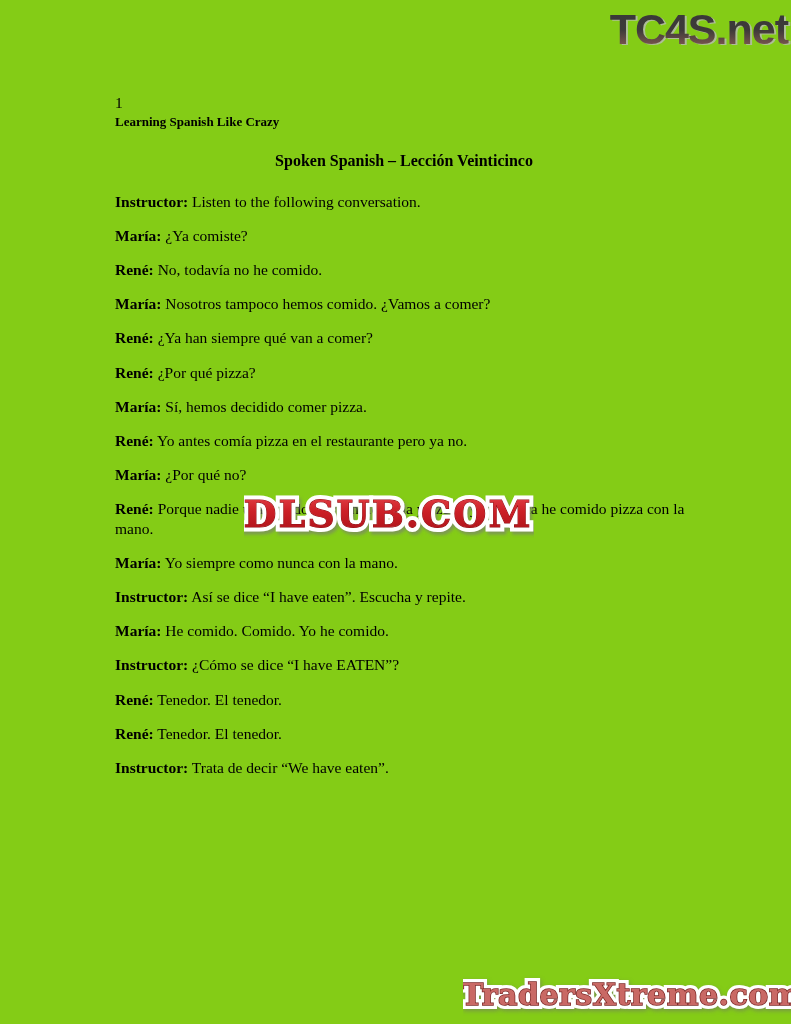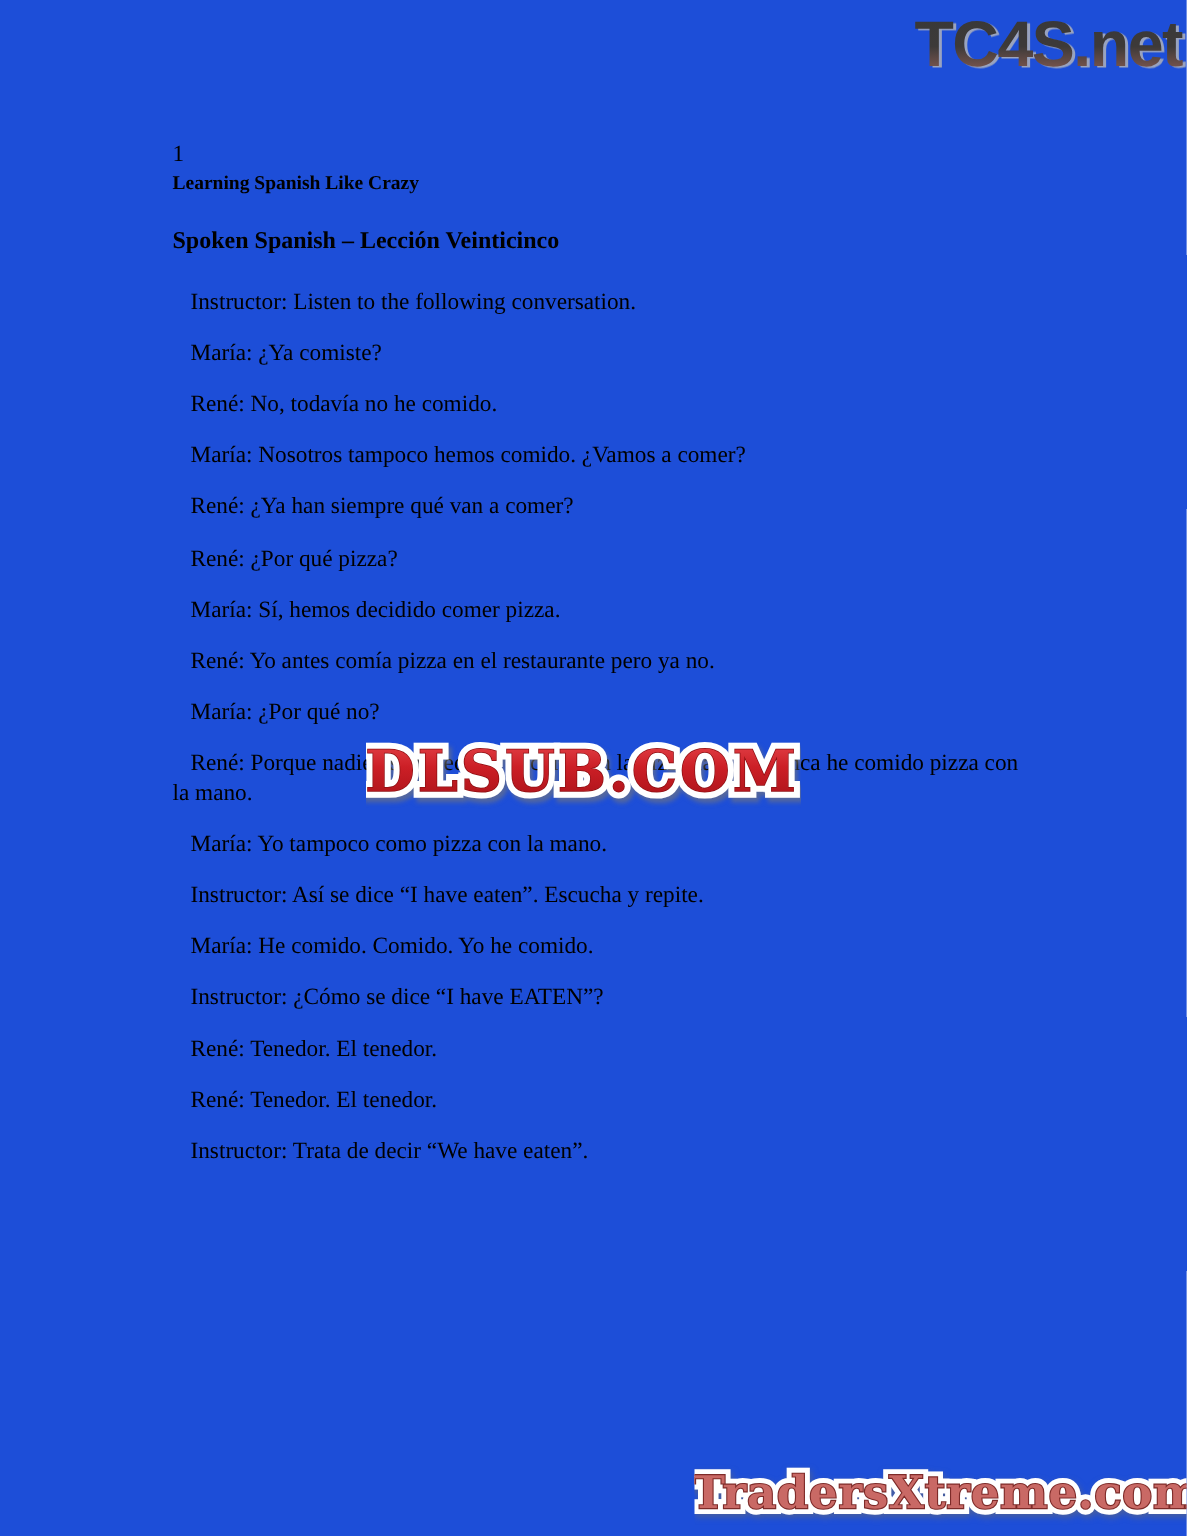--- a/index.html
+++ b/index.html
@@ -4,38 +4,38 @@
 <style>
   html, body { margin: 0; padding: 0; }
   body {
     width: 791px; height: 1024px;
     background: #ffffff;
     position: relative;
     overflow: hidden;
     font-family: "Liberation Serif", serif;
     color: #000;
   }
-  .page { position: absolute; inset: 0; background: #1d4ed8; }
+  .page { position: absolute; inset: 0; background: #84cc16; }
 
   
   .tc4s-wrap { position: absolute; left: 585px; top: 2px; width: 210px; height: 56px; }
   .tc4s-wrap svg text {
     font-family: "Liberation Sans", sans-serif;
     font-weight: bold;
     font-size: 43px;
     letter-spacing: -1px;
   }
 
   
   .content { position: absolute; left: 115px; top: 93px; width: 578px; }
   .pagenum { font-size: 15.5px; line-height: 19.2px; }
   .title   { font-size: 13px; font-weight: bold; line-height: 19.2px; margin: 0 0 19.5px 0; }
-  .subtitle{ font-size: 16px; font-weight: bold; line-height: 19.2px; margin: 0 0 21.5px 0; }
+  .subtitle{ font-size: 16px; font-weight: bold; line-height: 19.2px; margin: 0 0 21.5px 0; text-align: center; }
   p.line   { font-size: 15.5px; line-height: 19.2px; margin: 0 0 15px 0; }
-  .speaker { font-weight: normal; margin-left: 12px; }
+  .speaker { font-weight: bold; }
 
   
   .dlsub-wrap { position: absolute; left: 244px; top: 486px; width: 290px; height: 56px; }
   .dlsub-wrap svg text {
     font-family: "DejaVu Serif", serif;
     font-weight: bold;
     font-size: 38px;
     letter-spacing: 2px;
   }
   .dlsub-back { filter: drop-shadow(2px 3px 1.5px rgba(120,120,120,0.6)); }
@@ -77,21 +77,21 @@
     <p class="line"><b class="speaker">Instructor:</b> <span>Listen to the following conversation.</span></p>
     <p class="line"><b class="speaker">María:</b> <span>¿Ya comiste?</span></p>
     <p class="line"><b class="speaker">René:</b> <span>No, todavía no he comido.</span></p>
     <p class="line"><b class="speaker">María:</b> <span>Nosotros tampoco hemos comido. ¿Vamos a comer?</span></p>
     <p class="line"><b class="speaker">René:</b> <span>¿Ya han siempre qué van a comer?</span></p>
     <p class="line"><b class="speaker">René:</b> <span>¿Por qué pizza?</span></p>
     <p class="line"><b class="speaker">María:</b> <span>Sí, hemos decidido comer pizza.</span></p>
     <p class="line"><b class="speaker">René:</b> <span>Yo antes comía pizza en el restaurante pero ya no.</span></p>
     <p class="line"><b class="speaker">María:</b> <span>¿Por qué no?</span></p>
     <p class="line"><b class="speaker">René:</b> <span>Porque nadie usa tenedor y cuchillo en la pizzería y yo nunca he comido pizza con la mano.</span></p>
-    <p class="line"><b class="speaker">María:</b> <span>Yo tampoco como pizza con la mano.</span></p>
+    <p class="line"><b class="speaker">María:</b> <span>Yo siempre como nunca con la mano.</span></p>
     <p class="line"><b class="speaker">Instructor:</b> <span>Así se dice “I have eaten”. Escucha y repite.</span></p>
     <p class="line"><b class="speaker">María:</b> <span>He comido. Comido. Yo he comido.</span></p>
     <p class="line"><b class="speaker">Instructor:</b> <span>¿Cómo se dice “I have EATEN”?</span></p>
     <p class="line"><b class="speaker">René:</b> <span>Tenedor. El tenedor.</span></p>
     <p class="line"><b class="speaker">René:</b> <span>Tenedor. El tenedor.</span></p>
     <p class="line"><b class="speaker">Instructor:</b> <span>Trata de decir “We have eaten”.</span></p>
   </div>
 
   <div class="dlsub-wrap">
     <svg width="290" height="56" viewBox="0 0 290 56">

